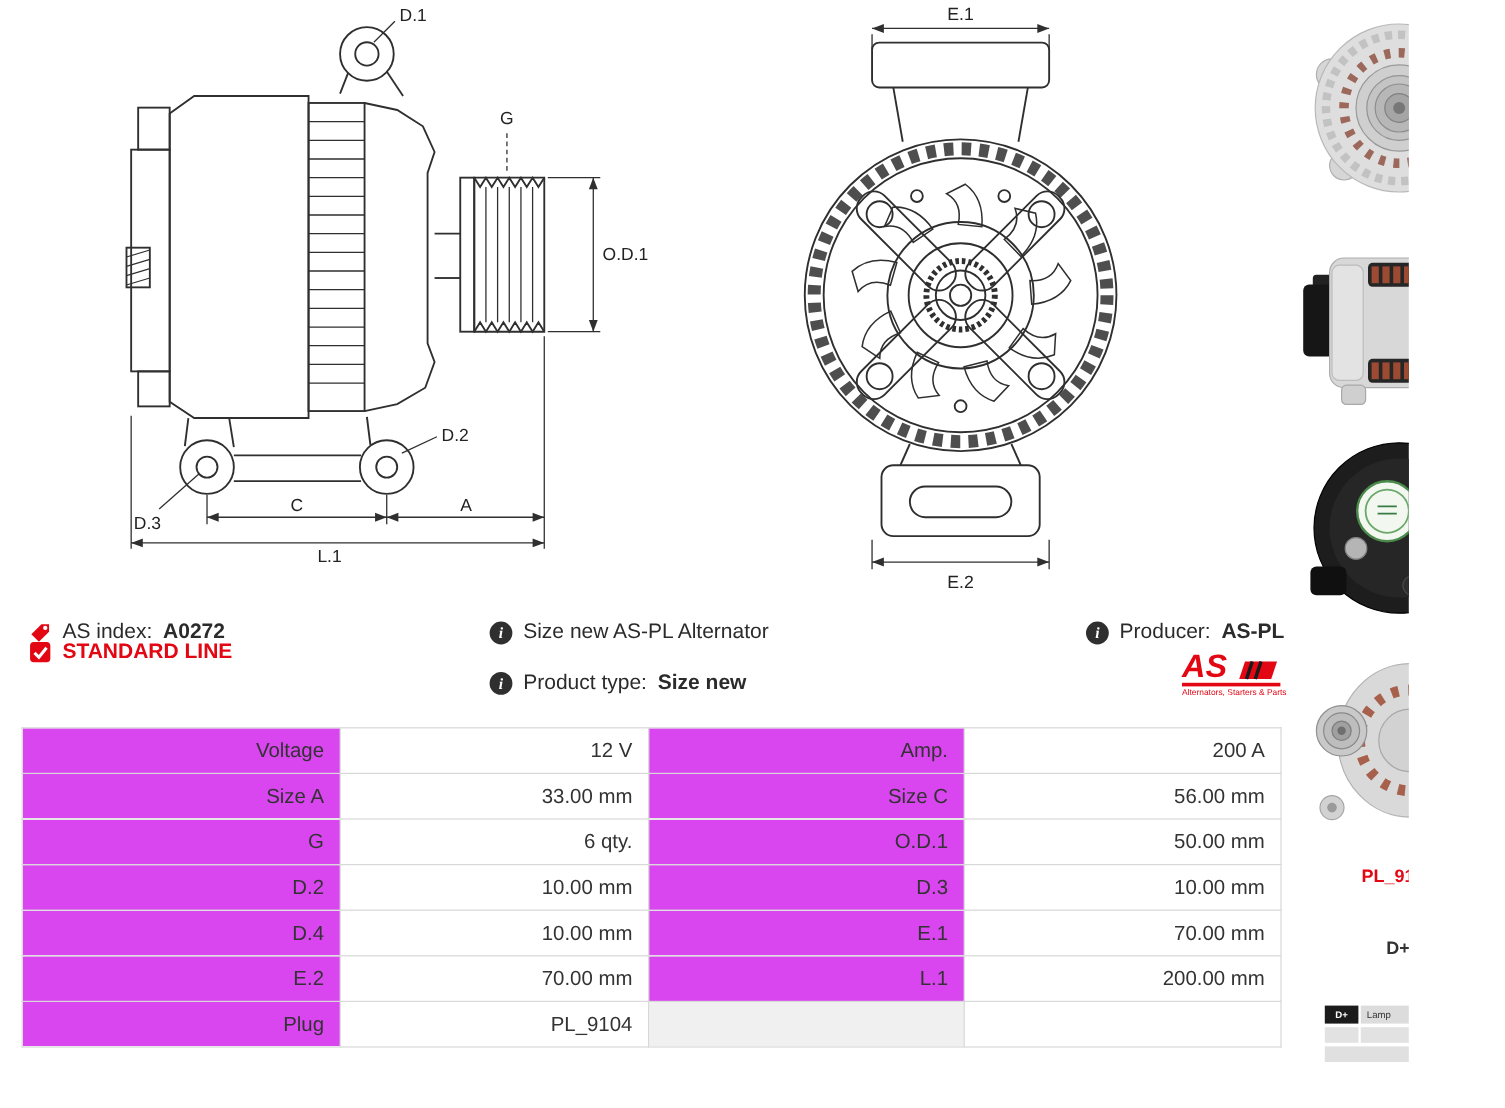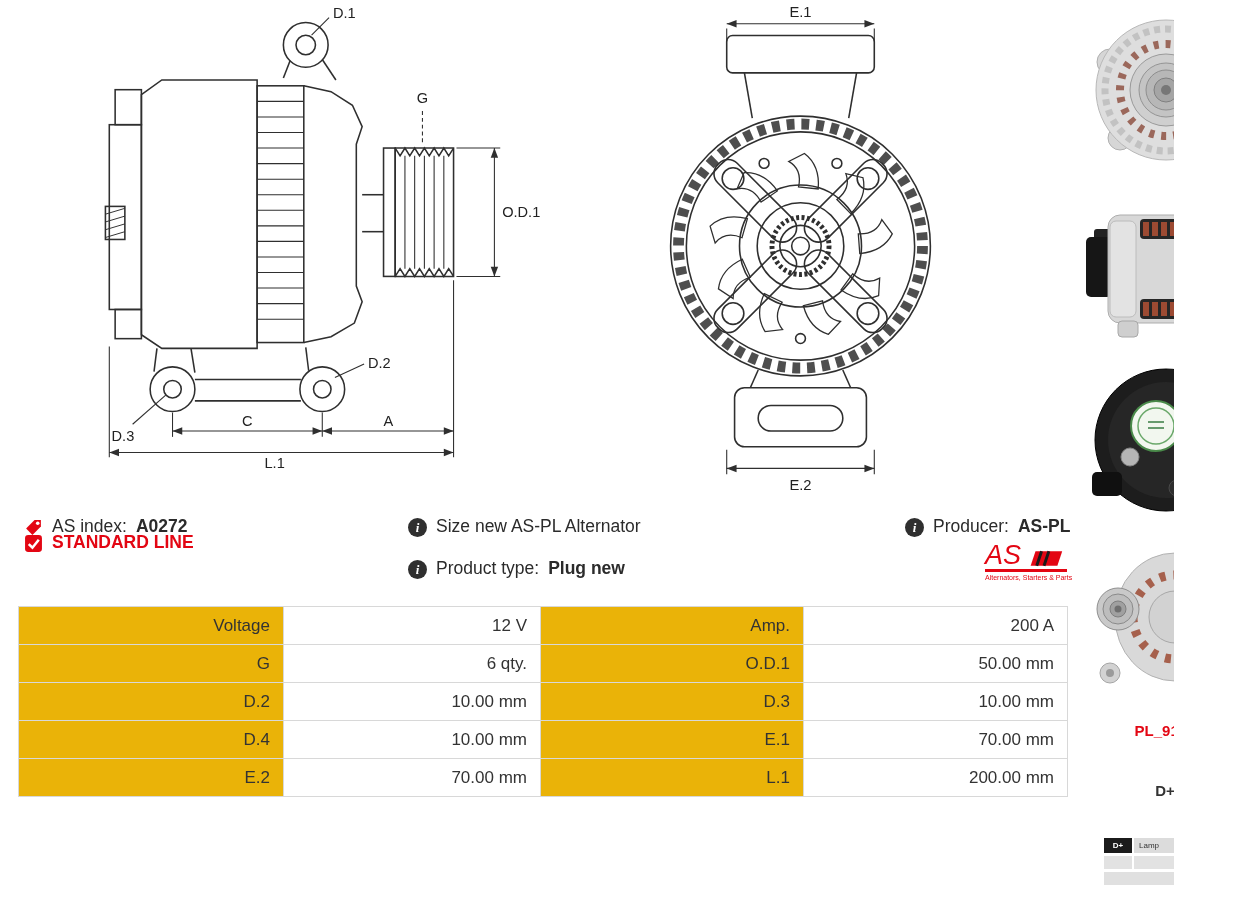--- a/index.html
+++ b/index.html
@@ -17,31 +17,31 @@
   .info-item b{font-weight:bold;}
   .info-item.red{color:#e30613;font-weight:bold;}
   .icon-badge{display:inline-flex;width:19px;height:19px;flex:0 0 19px;}
   .info-icon{display:inline-flex;align-items:center;justify-content:center;
              width:19px;height:19px;flex:0 0 19px;border-radius:50%;background:#2f2f2f;color:#fff;
              font-family:"Liberation Serif",serif;font-style:italic;font-weight:bold;font-size:13px;}
 
   
   .brand-logo{position:absolute;left:985px;top:543px;width:82px;}
   .brand-top{display:flex;align-items:flex-end;gap:2px;}
-  .brand-as{color:#e30613;font-weight:normal;font-style:italic;font-size:27px;line-height:24px;}
+  .brand-as{color:#e30613;font-weight:bold;font-style:italic;font-size:27px;line-height:24px;}
   .brand-flag{width:42px;height:17px;}
   .brand-line{height:3px;background:#e30613;margin-top:2px;}
   .brand-tagline{color:#e30613;font-size:7px;margin-top:2px;text-align:center;white-space:nowrap;}
 
   
   .spec-table{position:absolute;left:18px;top:606px;width:1049px;border-collapse:collapse;
               table-layout:fixed;font-size:17px;color:#333;}
   .spec-table td{border:1px solid #d8d8d8;height:37px;padding:0 13px;text-align:right;
                  overflow:hidden;white-space:nowrap;}
-  .cell-label{background:#eab308;}
+  .cell-label{background:#d946ef;}
   .cell-value{background:#ffffff;}
   .cell-label.empty{background:#f0f0f0;}
 
   
   .photo{position:absolute;left:1080px;width:170px;height:165px;}
   .plug-code{position:absolute;left:1080px;top:722px;width:170px;text-align:center;
              color:#e30613;font-weight:bold;font-size:15px;}
   .terminal{position:absolute;left:1080px;top:782px;width:170px;text-align:center;
             color:#333;font-weight:600;font-size:15px;}
   .legend{position:absolute;left:1104px;top:838px;width:146px;display:flex;
@@ -254,21 +254,21 @@
           <rect x="1" y="1" width="16" height="16" rx="3" fill="#e30613"></rect>
           <path d="M4.5 9.5 L8 13 L14 5.5" stroke="#fff" stroke-width="2.4" fill="none"></path>
         </svg>
     </span>
     <span>STANDARD LINE</span>
   </div>
 
   <div class="info-item" style="left:408px;top:558px;">
     <span class="info-icon">i</span>
     <span>Product type:</span>
-    <b>Plug new</b>
+    <b>Size new</b>
   </div>
 
   <div class="brand-logo">
     <div class="brand-top">
       <span class="brand-as">AS</span>
       <svg class="brand-flag" viewBox="0 0 30 14">
         <polygon points="4,13 8,1 30,1 26,13" fill="#e30613"></polygon>
         <path d="M13 1 L9 13 M19 1 L15 13" stroke="#1a1a1a" stroke-width="2.4"></path>
       </svg>
     </div>
@@ -284,20 +284,26 @@
         <col style="width:264px">
       </colgroup>
     <tbody>
         <tr>
           <td class="cell-label">Voltage</td>
           <td class="cell-value">12 V</td>
           <td class="cell-label">Amp.</td>
           <td class="cell-value">200 A</td>
         </tr>
         <tr>
+          <td class="cell-label">Size A</td>
+          <td class="cell-value">33.00 mm</td>
+          <td class="cell-label">Size C</td>
+          <td class="cell-value">56.00 mm</td>
+        </tr>
+        <tr>
           <td class="cell-label">G</td>
           <td class="cell-value">6 qty.</td>
           <td class="cell-label">O.D.1</td>
           <td class="cell-value">50.00 mm</td>
         </tr>
         <tr>
           <td class="cell-label">D.2</td>
           <td class="cell-value">10.00 mm</td>
           <td class="cell-label">D.3</td>
           <td class="cell-value">10.00 mm</td>
@@ -306,20 +312,26 @@
           <td class="cell-label">D.4</td>
           <td class="cell-value">10.00 mm</td>
           <td class="cell-label">E.1</td>
           <td class="cell-value">70.00 mm</td>
         </tr>
         <tr>
           <td class="cell-label">E.2</td>
           <td class="cell-value">70.00 mm</td>
           <td class="cell-label">L.1</td>
           <td class="cell-value">200.00 mm</td>
+        </tr>
+        <tr>
+          <td class="cell-label">Plug</td>
+          <td class="cell-value">PL_9104</td>
+          <td class="cell-label empty"></td>
+          <td class="cell-value empty"></td>
         </tr>
       </tbody>
   </table>
 
   <div class="photo" style="top:10px;">
     <svg viewBox="0 0 170 165" width="170" height="165">
       <circle cx="30" cy="52" r="13" fill="#d6d6d6" stroke="#b0b0b0"></circle>
       <circle cx="140" cy="40" r="12" fill="#d6d6d6" stroke="#b0b0b0"></circle>
       <circle cx="146" cy="124" r="13" fill="#d6d6d6" stroke="#b0b0b0"></circle>
       <circle cx="40" cy="128" r="12" fill="#d6d6d6" stroke="#b0b0b0"></circle>

